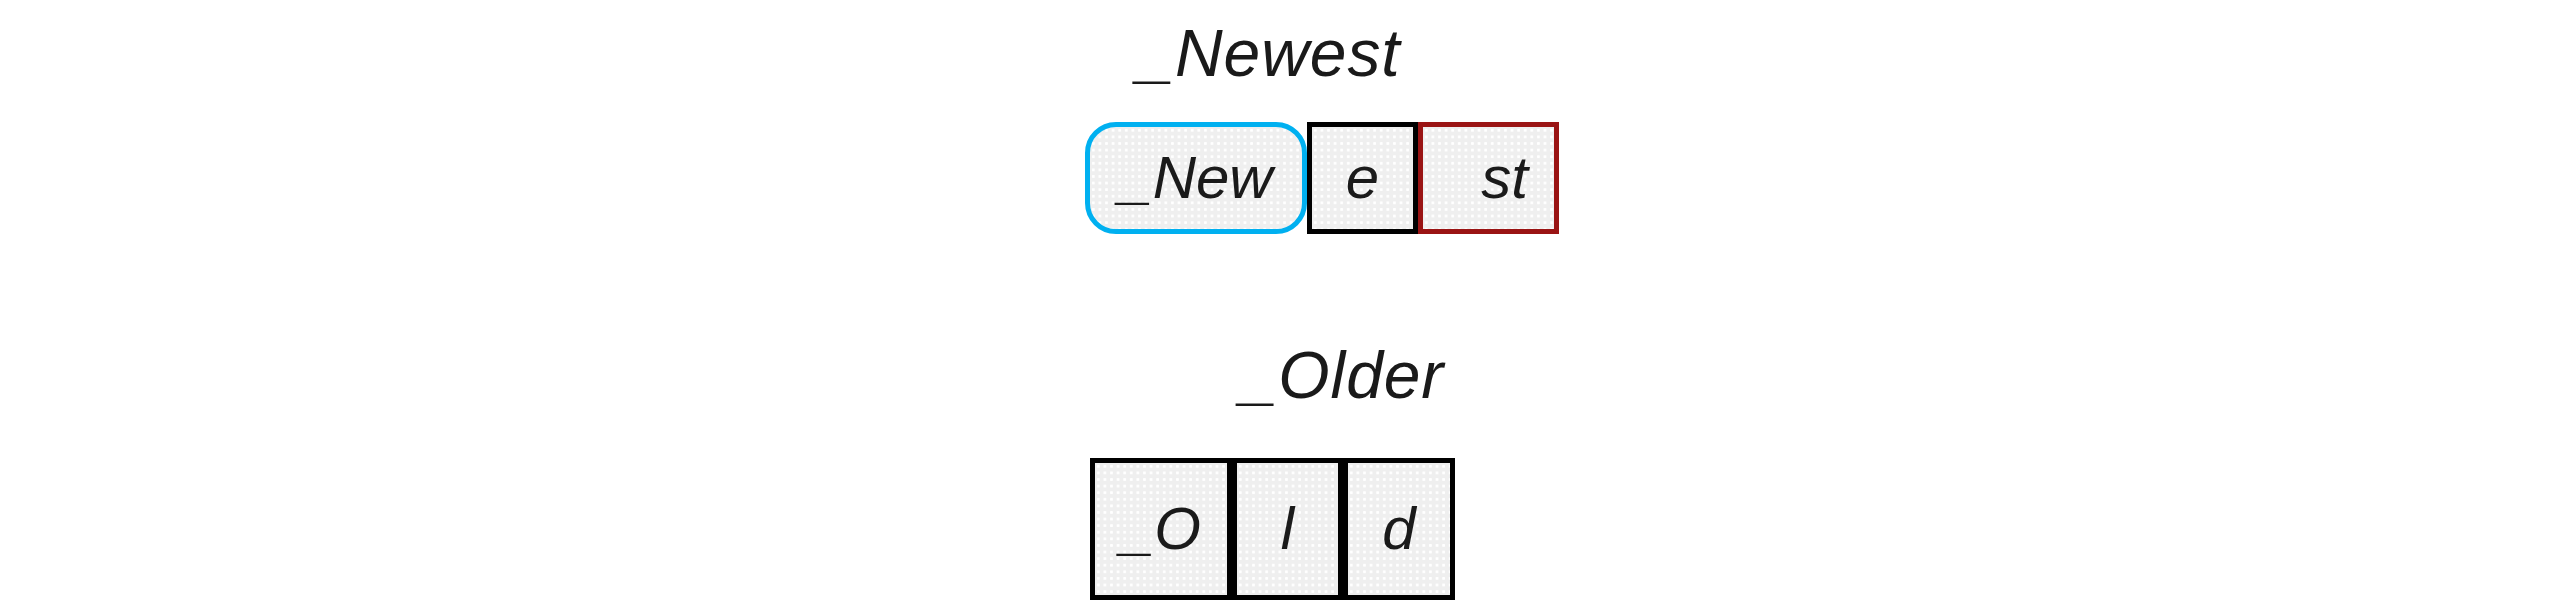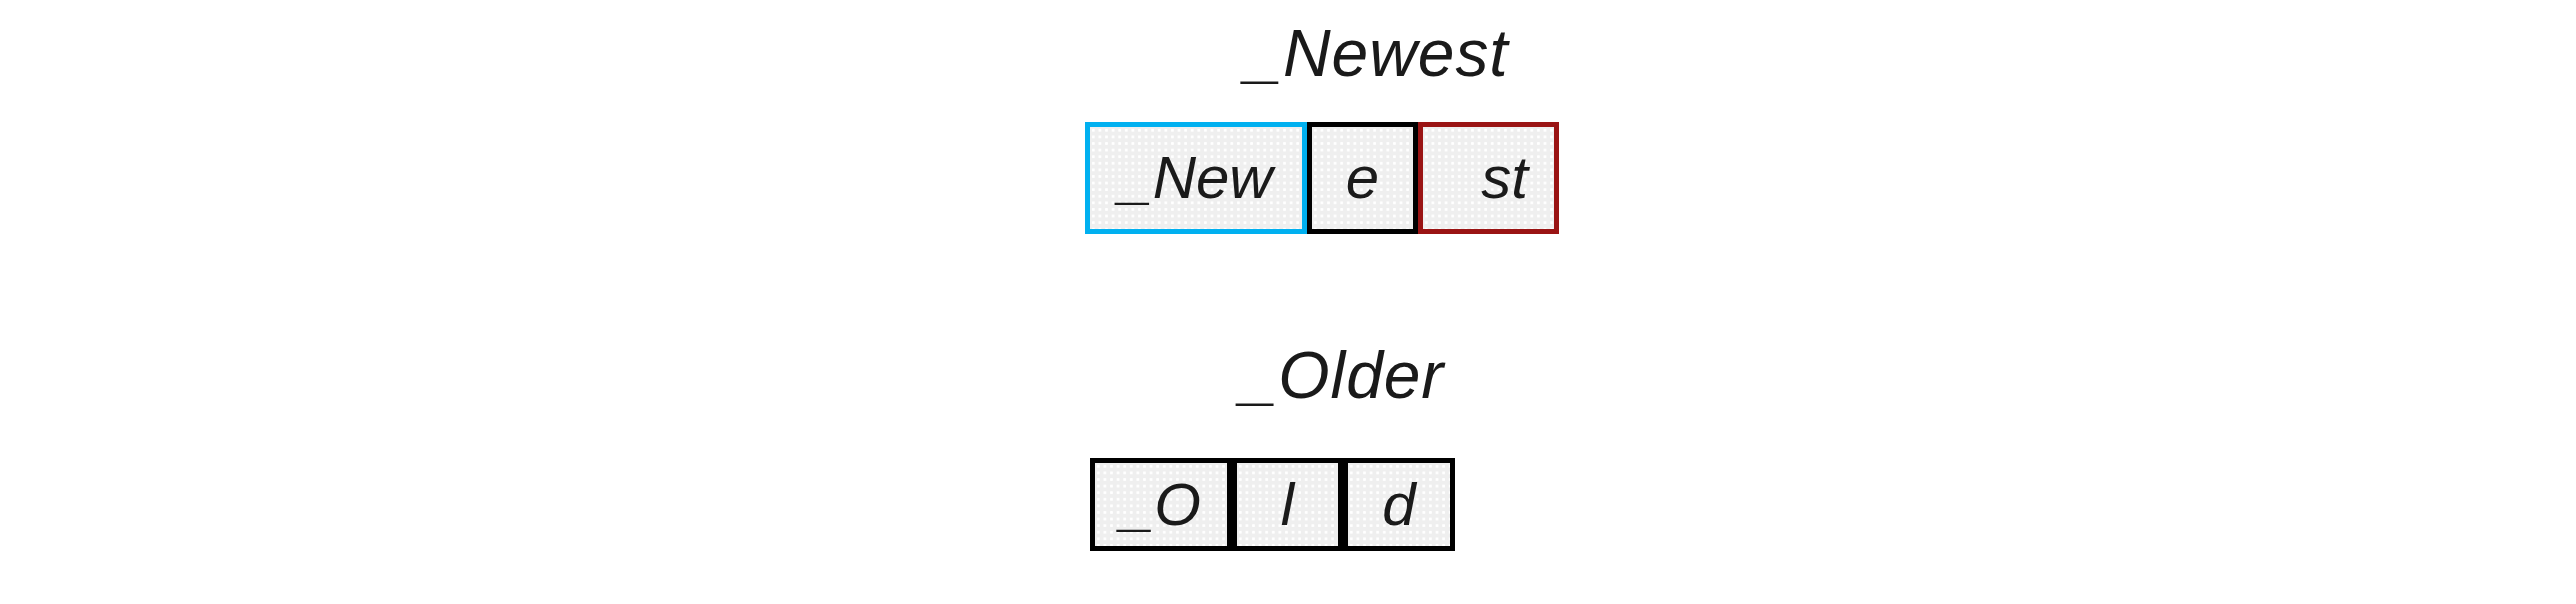--- a/index.html
+++ b/index.html
@@ -20,48 +20,48 @@
     display: flex;
     align-items: center;
     justify-content: center;
     font-style: italic;
     font-size: 66px;
     line-height: 1;
     color: #1a1a1a;
     letter-spacing: 0.9px;
     white-space: nowrap;
   }
-  .title-newest { left: 1140px; top: 5.7px;   width: 474px; height: 94px; }
+  .title-newest { left: 1032px; top: 5.7px;   width: 474px; height: 94px; }
   .title-older  { left: 1090px; top: 328px; width: 505px; height: 94px; }
 
   .token-row {
     position: absolute;
     display: flex;
     align-items: stretch;
   }
   .row-newest { left: 1085px; top: 122px; height: 112px; }
-  .row-older  { left: 1090px; top: 458px; height: 93px; justify-content: flex-end; }
+  .row-older  { left: 1090px; top: 458px; height: 142px; justify-content: flex-end; }
 
   .token {
     box-sizing: border-box;
     display: flex;
     align-items: center;
     justify-content: center;
     border: 5.7px solid #000000;
     background-color: #efefef;
     background-image: radial-gradient(circle, #ffffff 1.3px, rgba(255,255,255,0) 1.5px);
     background-size: 6.6px 6.6px;
     font-style: italic;
     font-size: 60px;
     line-height: 1;
     color: #1a1a1a;
     white-space: nowrap;
   }
   
-  .w-new { width: 222px; }
+  .w-new { width: 222px; border-radius: 31px; }
   .w-e   { width: 111px; }
   .w-st  { width: 141px; }
   .w-o   { width: 142px; }
   .w-l   { width: 111px; }
   .w-d   { width: 112px; }
   .w-er  { width: 139px; }
 </style>
 </head>
 <body>
 

